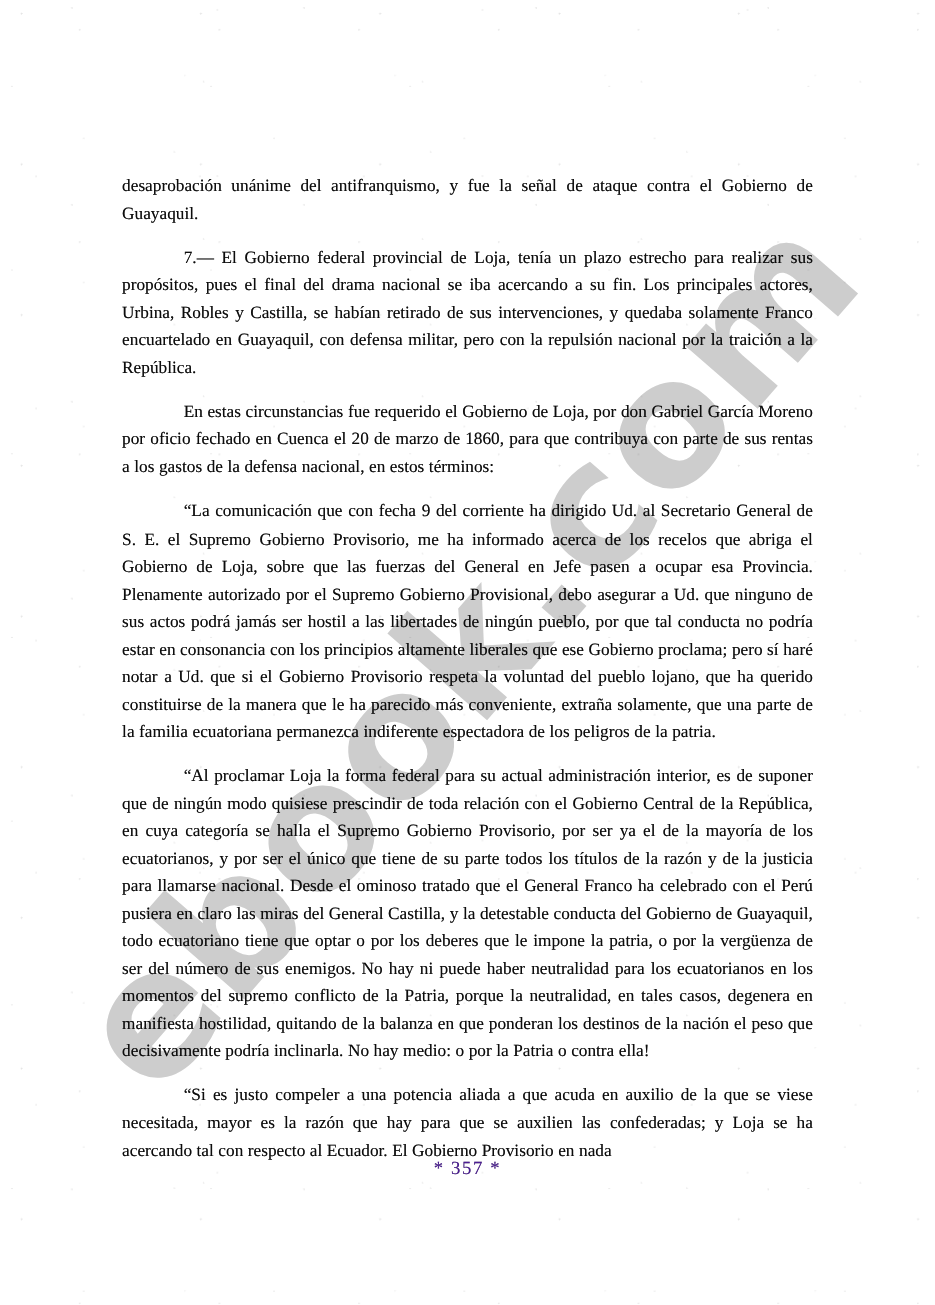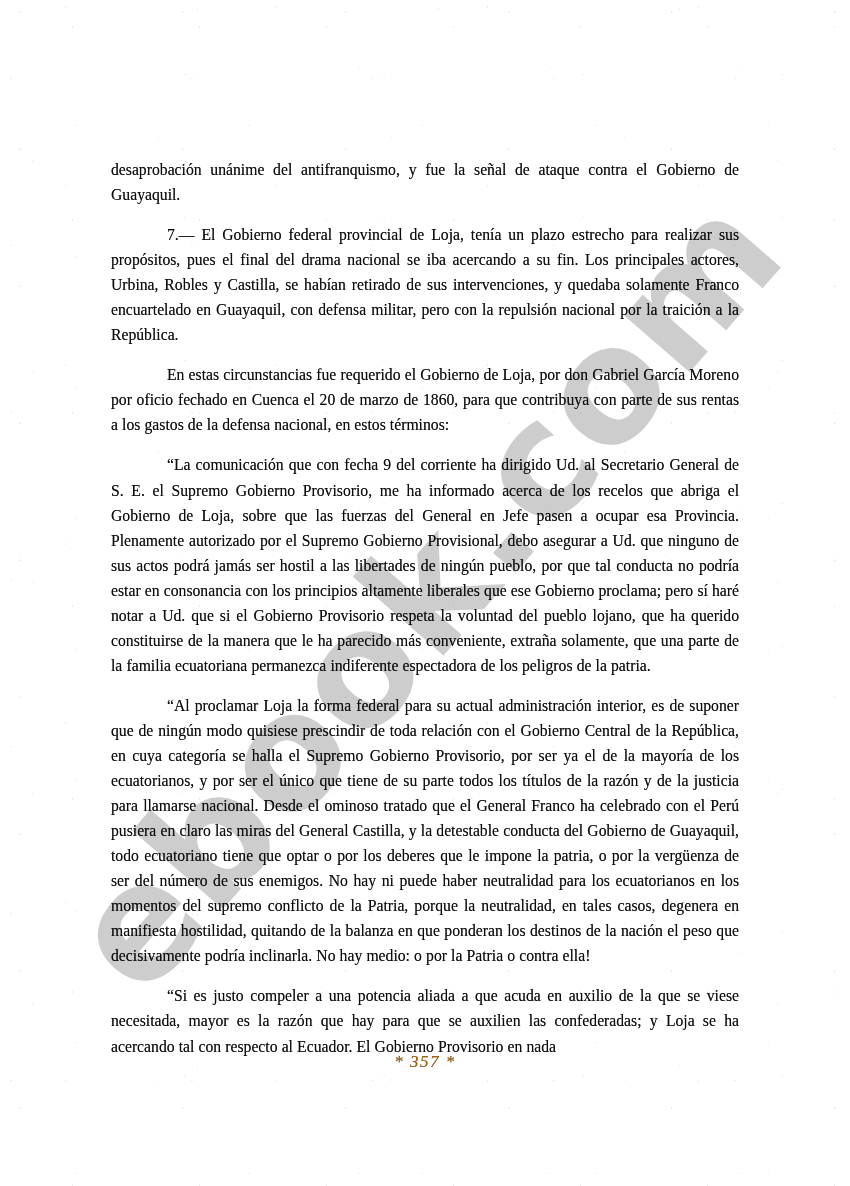--- a/index.html
+++ b/index.html
@@ -100,23 +100,22 @@
   
   #page-number {
     position: absolute;
     left: 0;
     right: 0;
     top: 1052px;
     z-index: 4;
     text-align: center;
     font-size: 17px;
     letter-spacing: 1.5px;
-    color: #a16207;
+    color: #4c1d95;
     text-shadow: 0 0 .35px rgba(0,0,0,.5);
-    font-style: italic;
   }
 </style>
 </head>
 <body>
 
 <div id="page">
 
   <div id="watermark">
     <div class="wm-text">ebook.com</div>
   </div>

